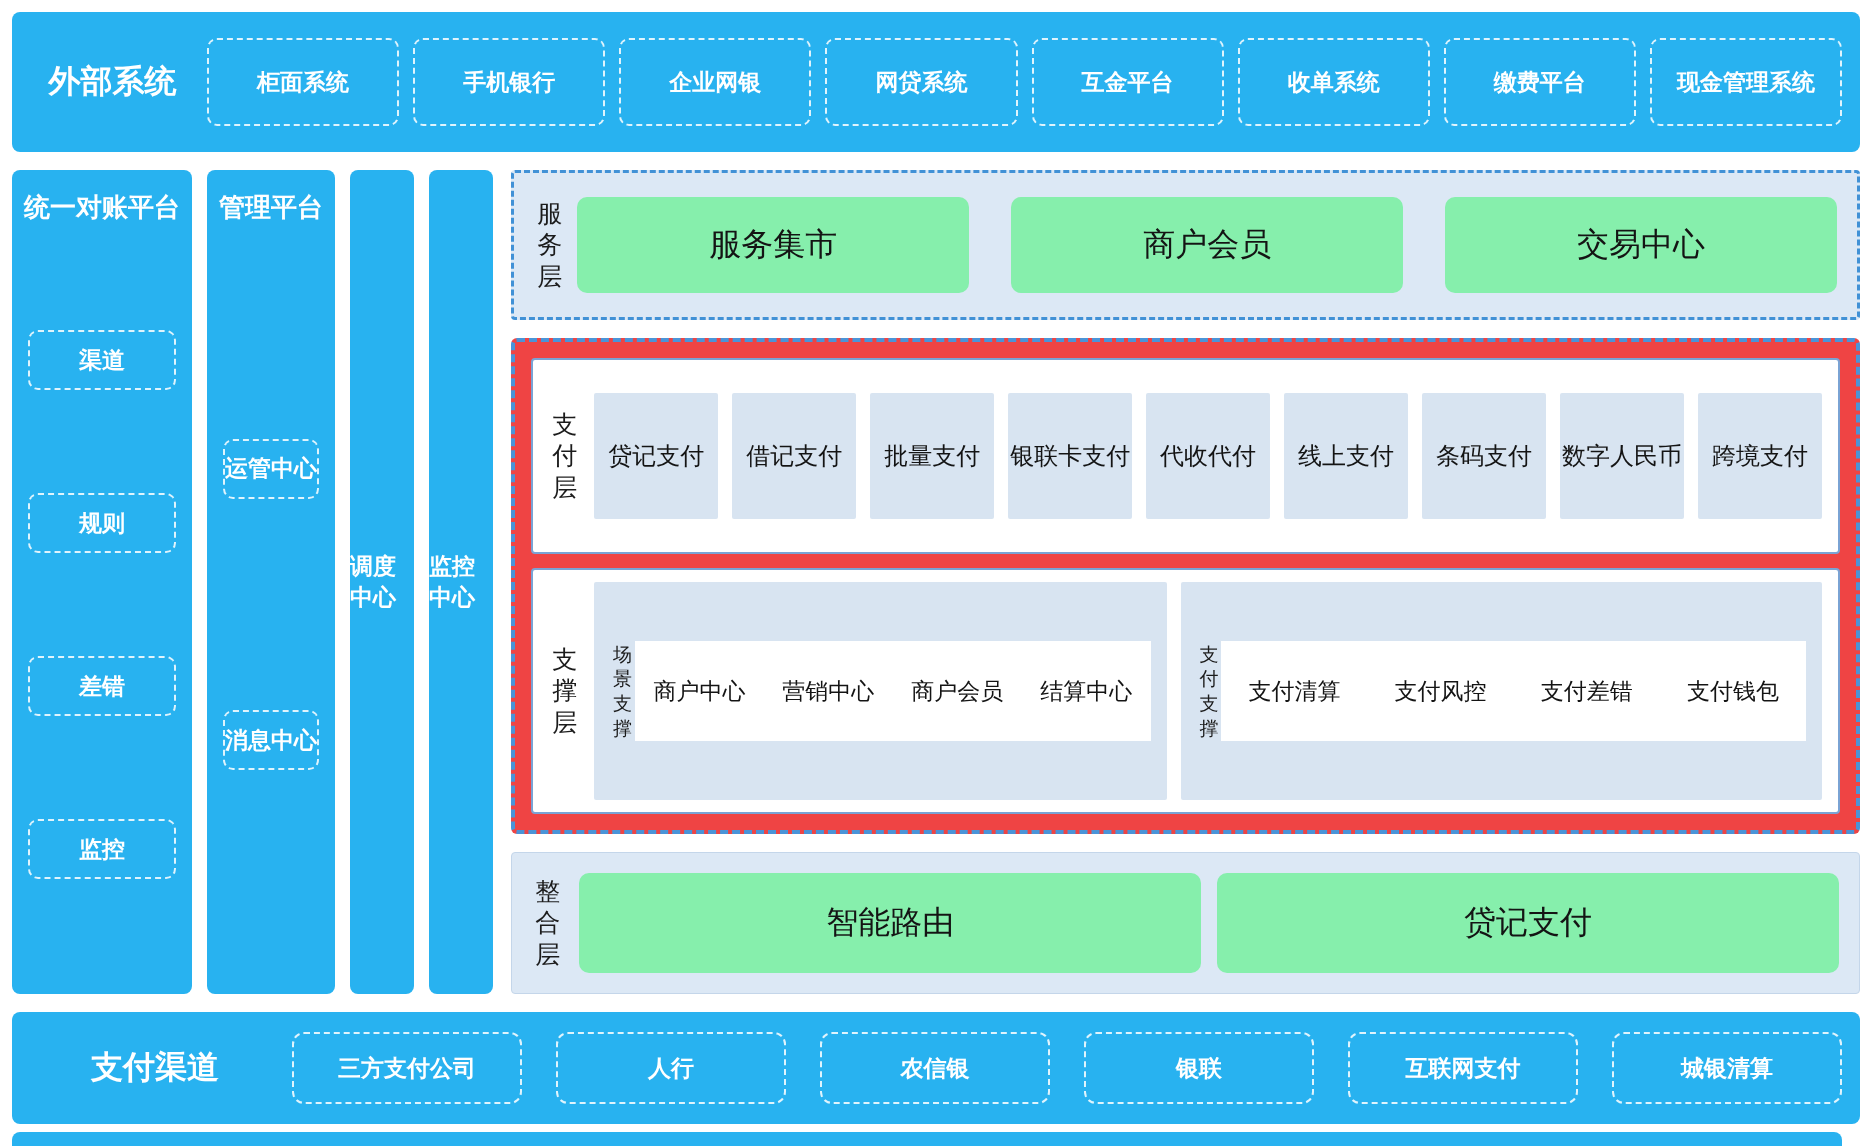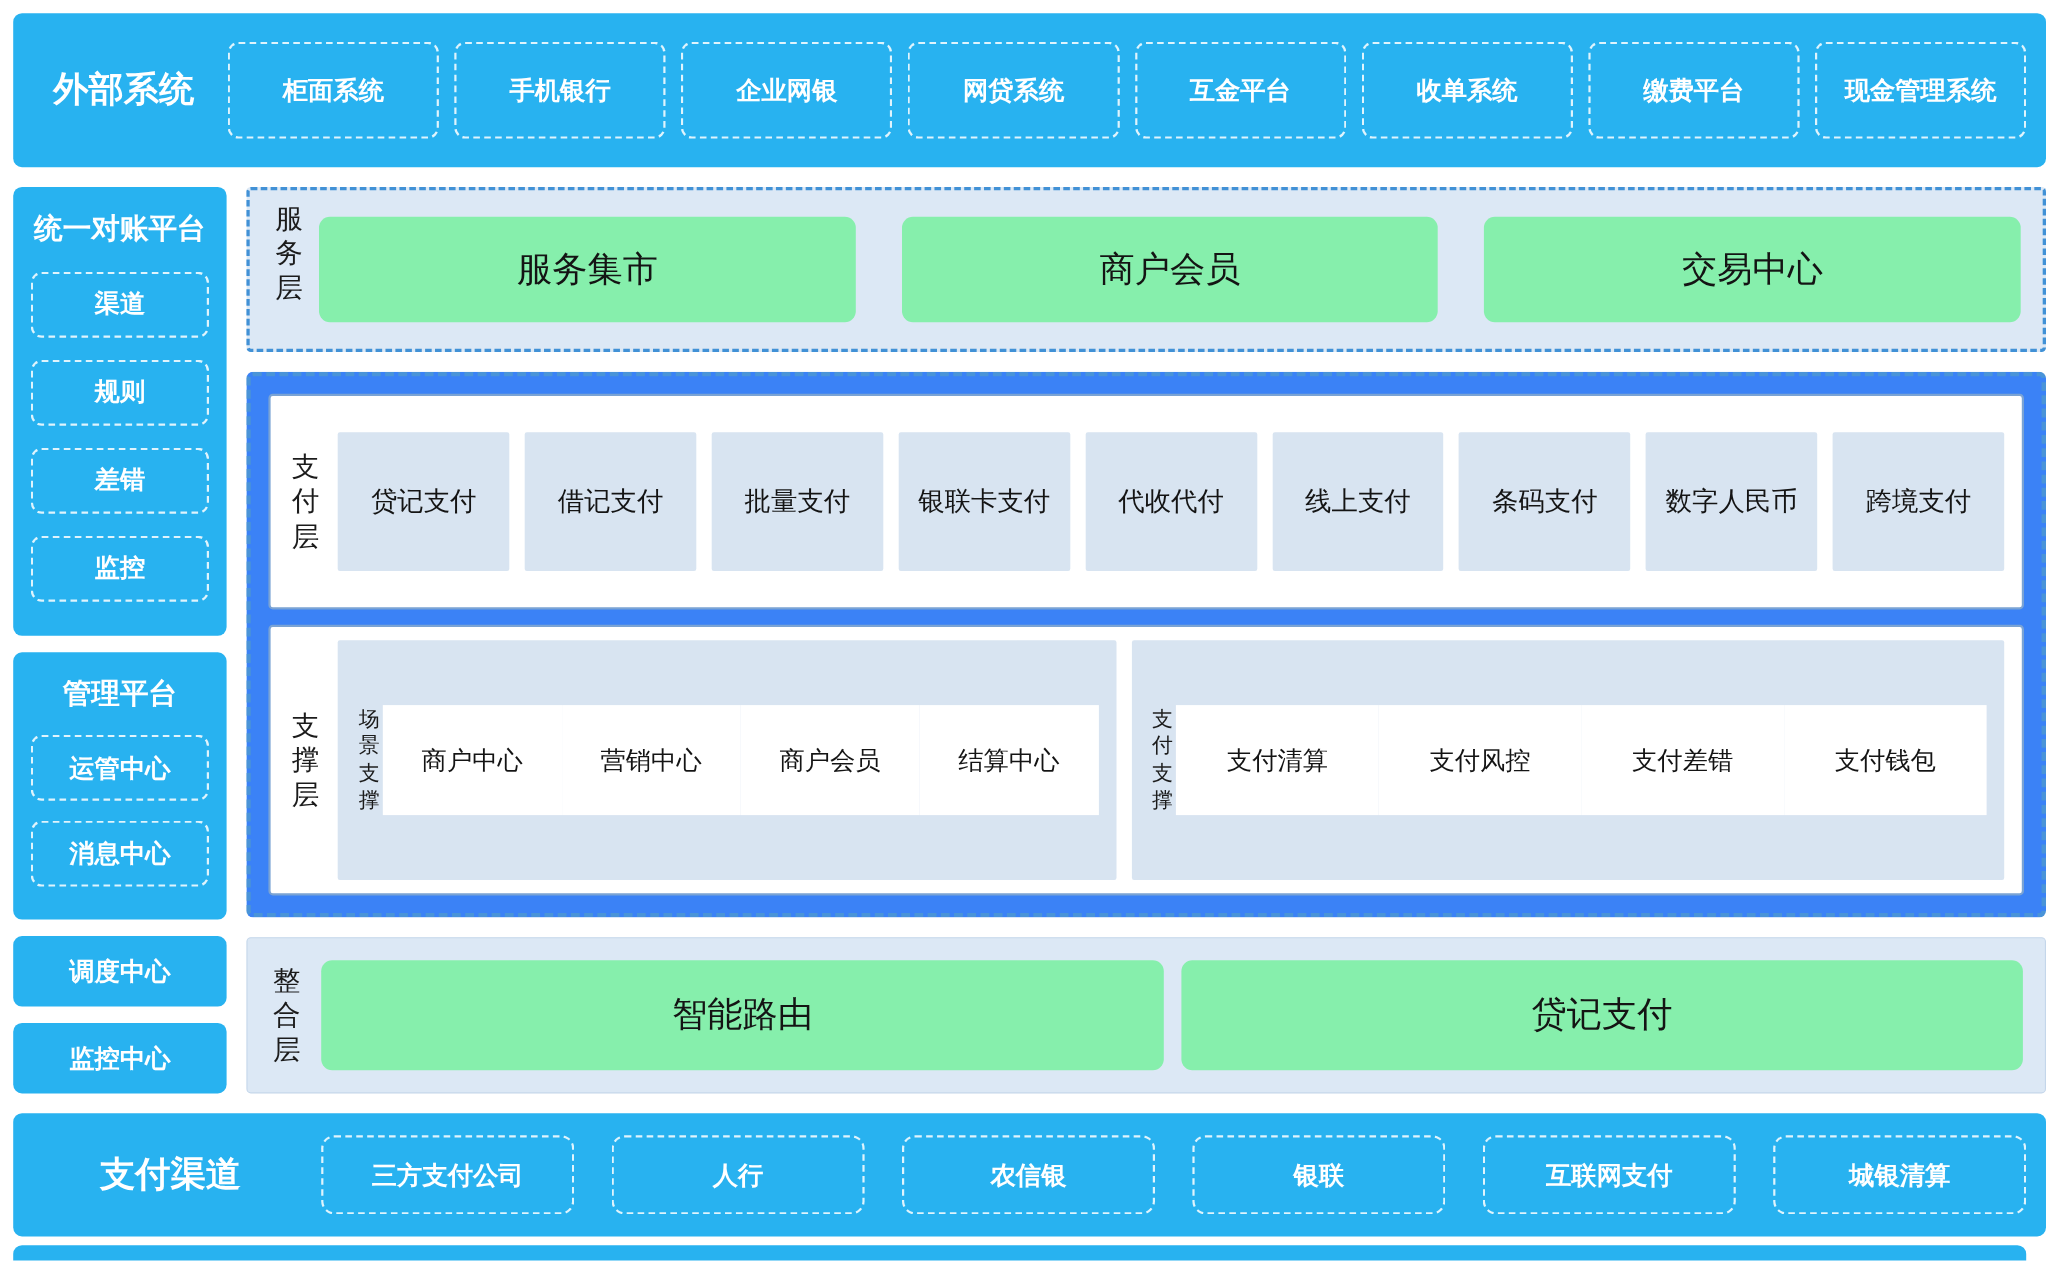--- a/index.html
+++ b/index.html
@@ -37,21 +37,21 @@
     flex: 1;
     border: 2px dashed rgba(255,255,255,0.85);
     border-radius: 10px;
     display: flex; align-items: center; justify-content: center;
     color: #fff; font-weight: bold; font-size: 23px;
     white-space: nowrap;
   }
   .bottom-bar .dash-item { border-radius: 12px; }
   
   .middle { flex: 1 1 auto; min-height: 0; display: flex; gap: 18px; }
-  .sidebar { flex: 0 0 194px; display: flex; flex-direction: column; gap: 15px; }
+  .sidebar { flex: 0 0 194px; display: flex; gap: 15px; }
   .side-block {
     background: #28b2f0; border-radius: 8px;
     display: flex; flex-direction: column;
     padding: 6px 12px 12px 12px; min-height: 0;
   }
   .side-block.recon { flex: 40 1 0; }
   .side-block.mgmt  { flex: 23 1 0; }
   .side-title {
     color: #fff; font-weight: bold; font-size: 26px;
     text-align: center; padding: 14px 0 2px 0; white-space: nowrap;
@@ -75,35 +75,35 @@
     flex: 0 0 auto; width: 1.25em;
     word-break: break-all; text-align: center;
     color: #1b1b1b; font-size: 25px; line-height: 1.25;
   }
   
   .service-layer {
     flex: 0 0 150px;
     background: #dce8f5;
     border: 3px dashed #4191d6;
     border-radius: 4px;
-    display: flex; gap: 12px;
+    display: flex; align-items: center; gap: 12px;
     padding: 10px 20px;
   }
   .boxes-wide { flex: 1; display: flex; gap: 42px; align-items: center; height: 100%; }
   .boxes-narrow { flex: 1; display: flex; gap: 16px; align-items: center; height: 100%; }
   .white-box {
     flex: 1; background: #86efac; border-radius: 10px;
     display: flex; align-items: center; justify-content: center;
     color: #141414; font-size: 32px;
   }
   .service-layer .white-box { height: 96px; }
   
   .dashed-wrap {
     flex: 1 1 auto; min-height: 0;
-    background: #3b82f6;
+    background: #ef4444;
     border: 4px dashed #4a94d8;
     border-radius: 6px;
     padding: 16px;
     display: flex; flex-direction: column; gap: 14px;
   }
   .layer-box {
     background: #ffffff;
     border: 2px solid #7aa3d4;
     border-radius: 4px;
     display: flex; align-items: center; gap: 14px;

